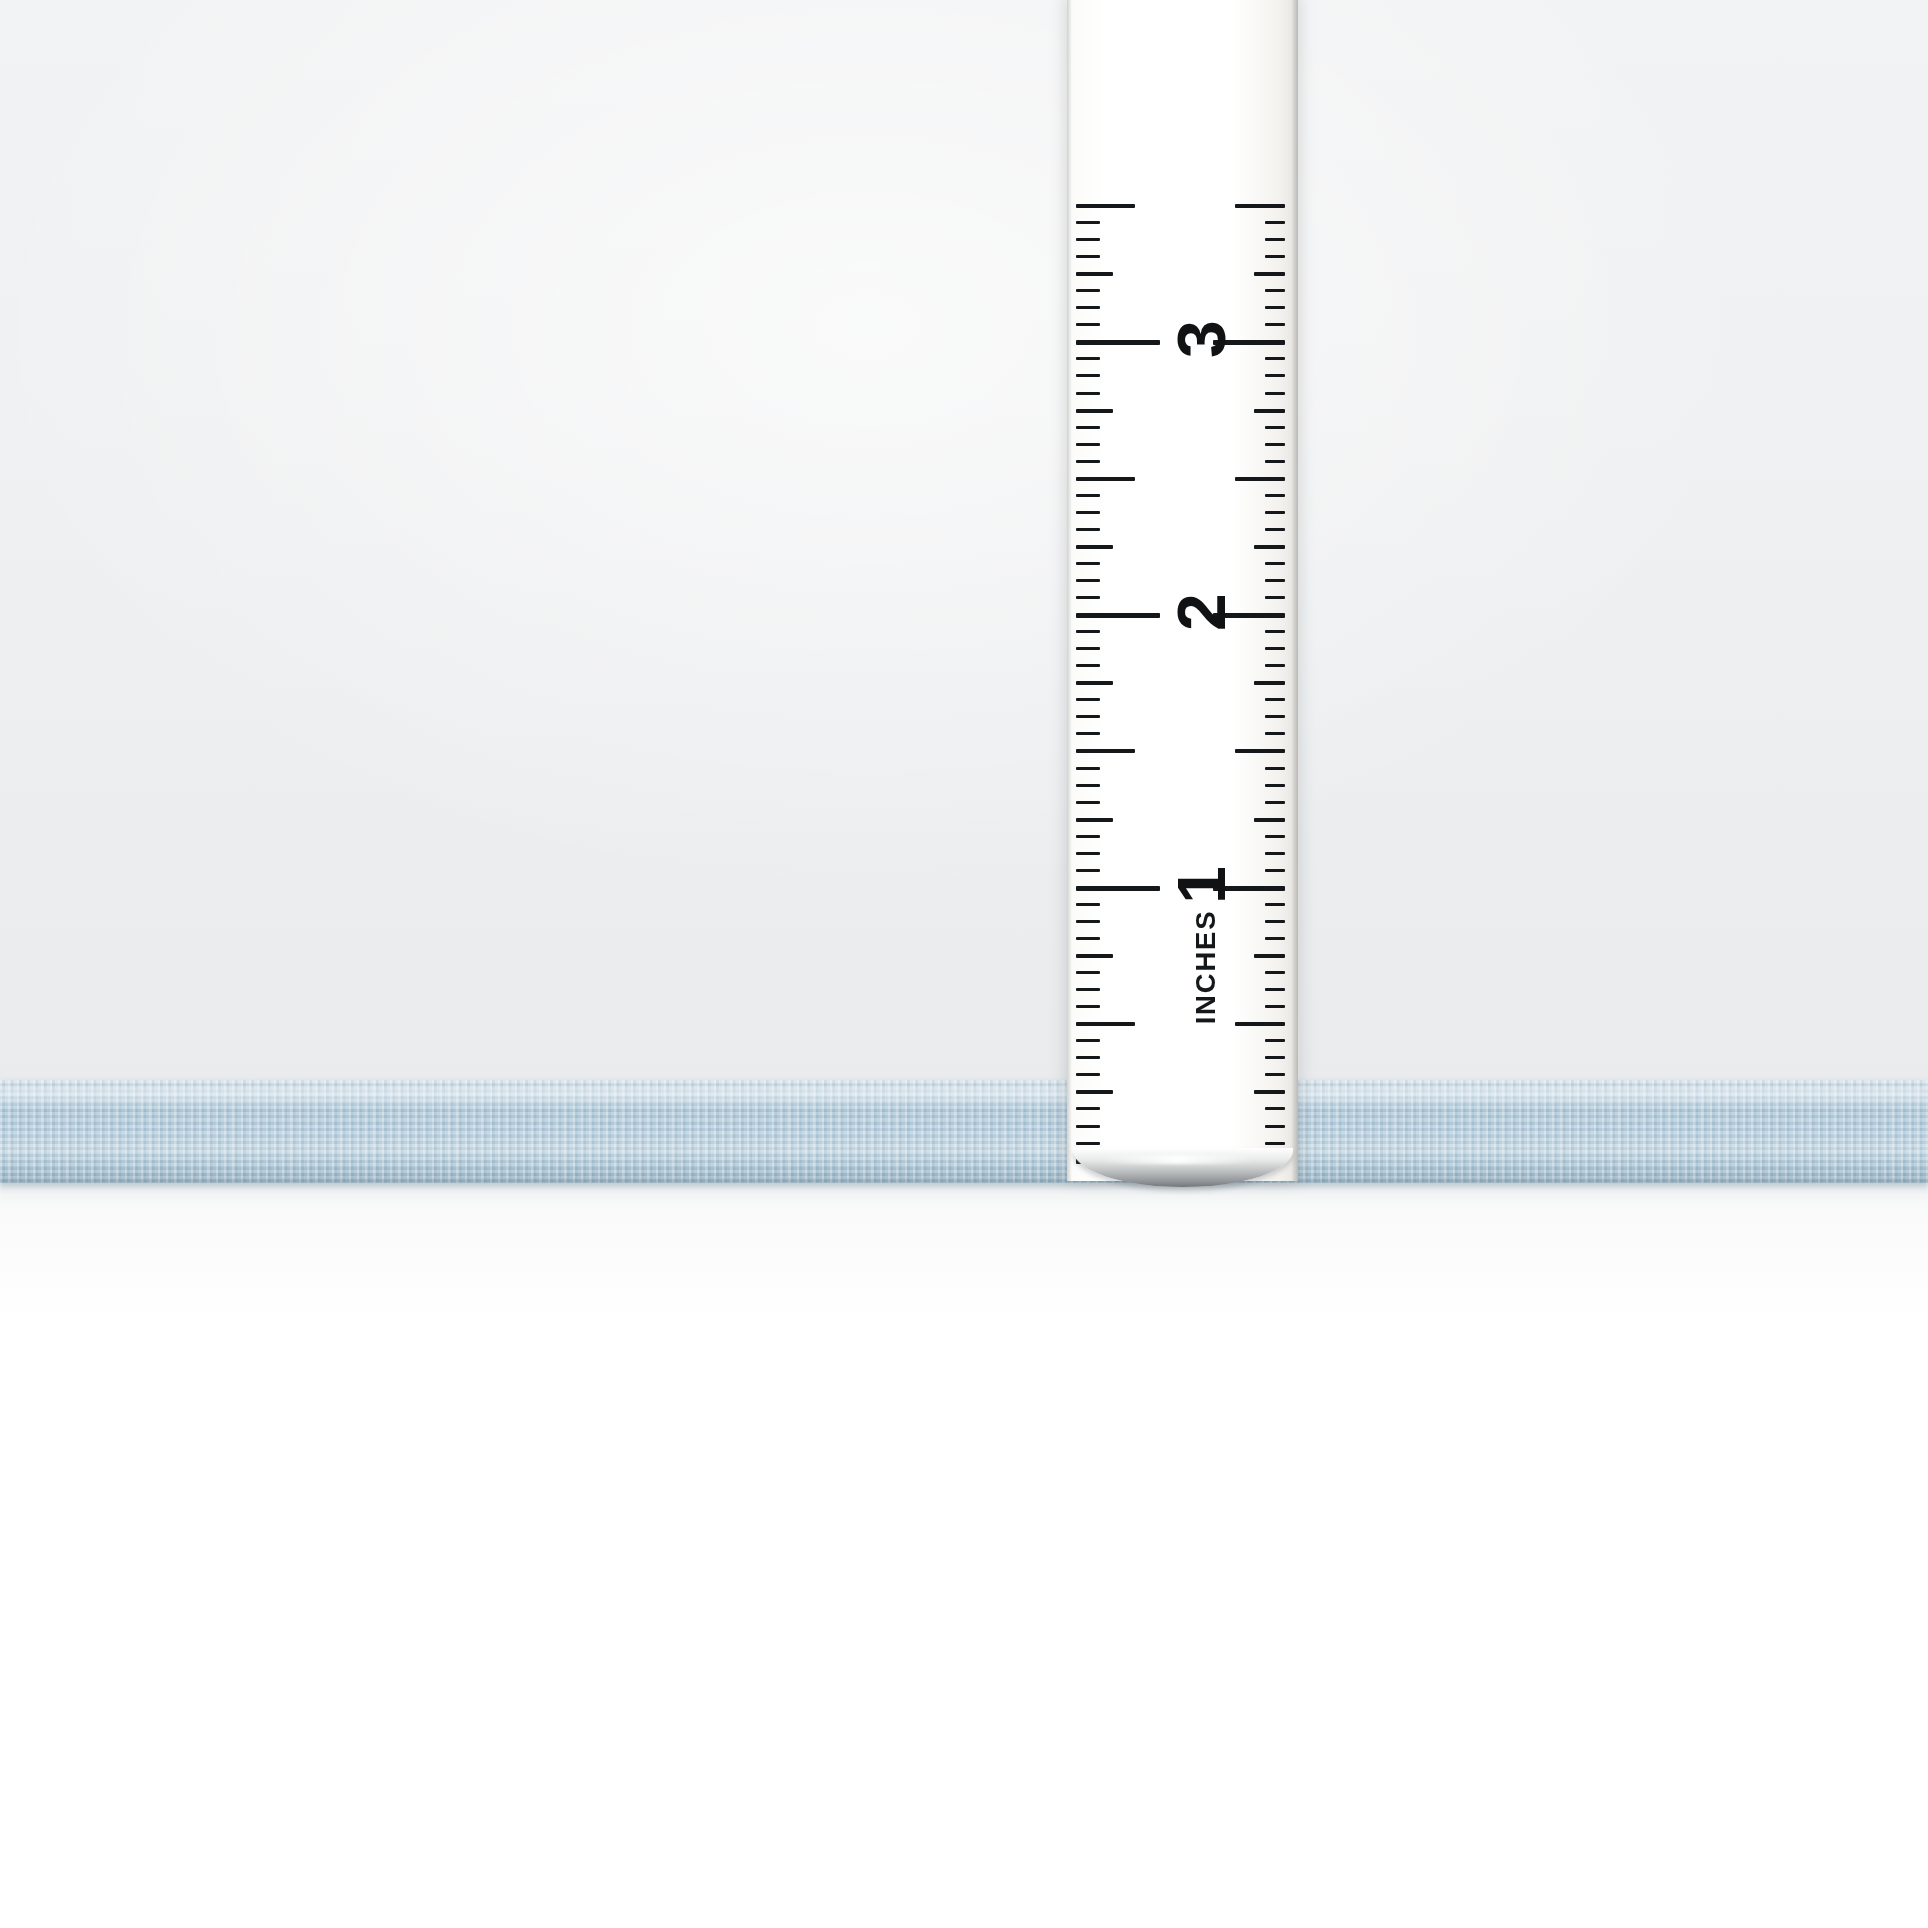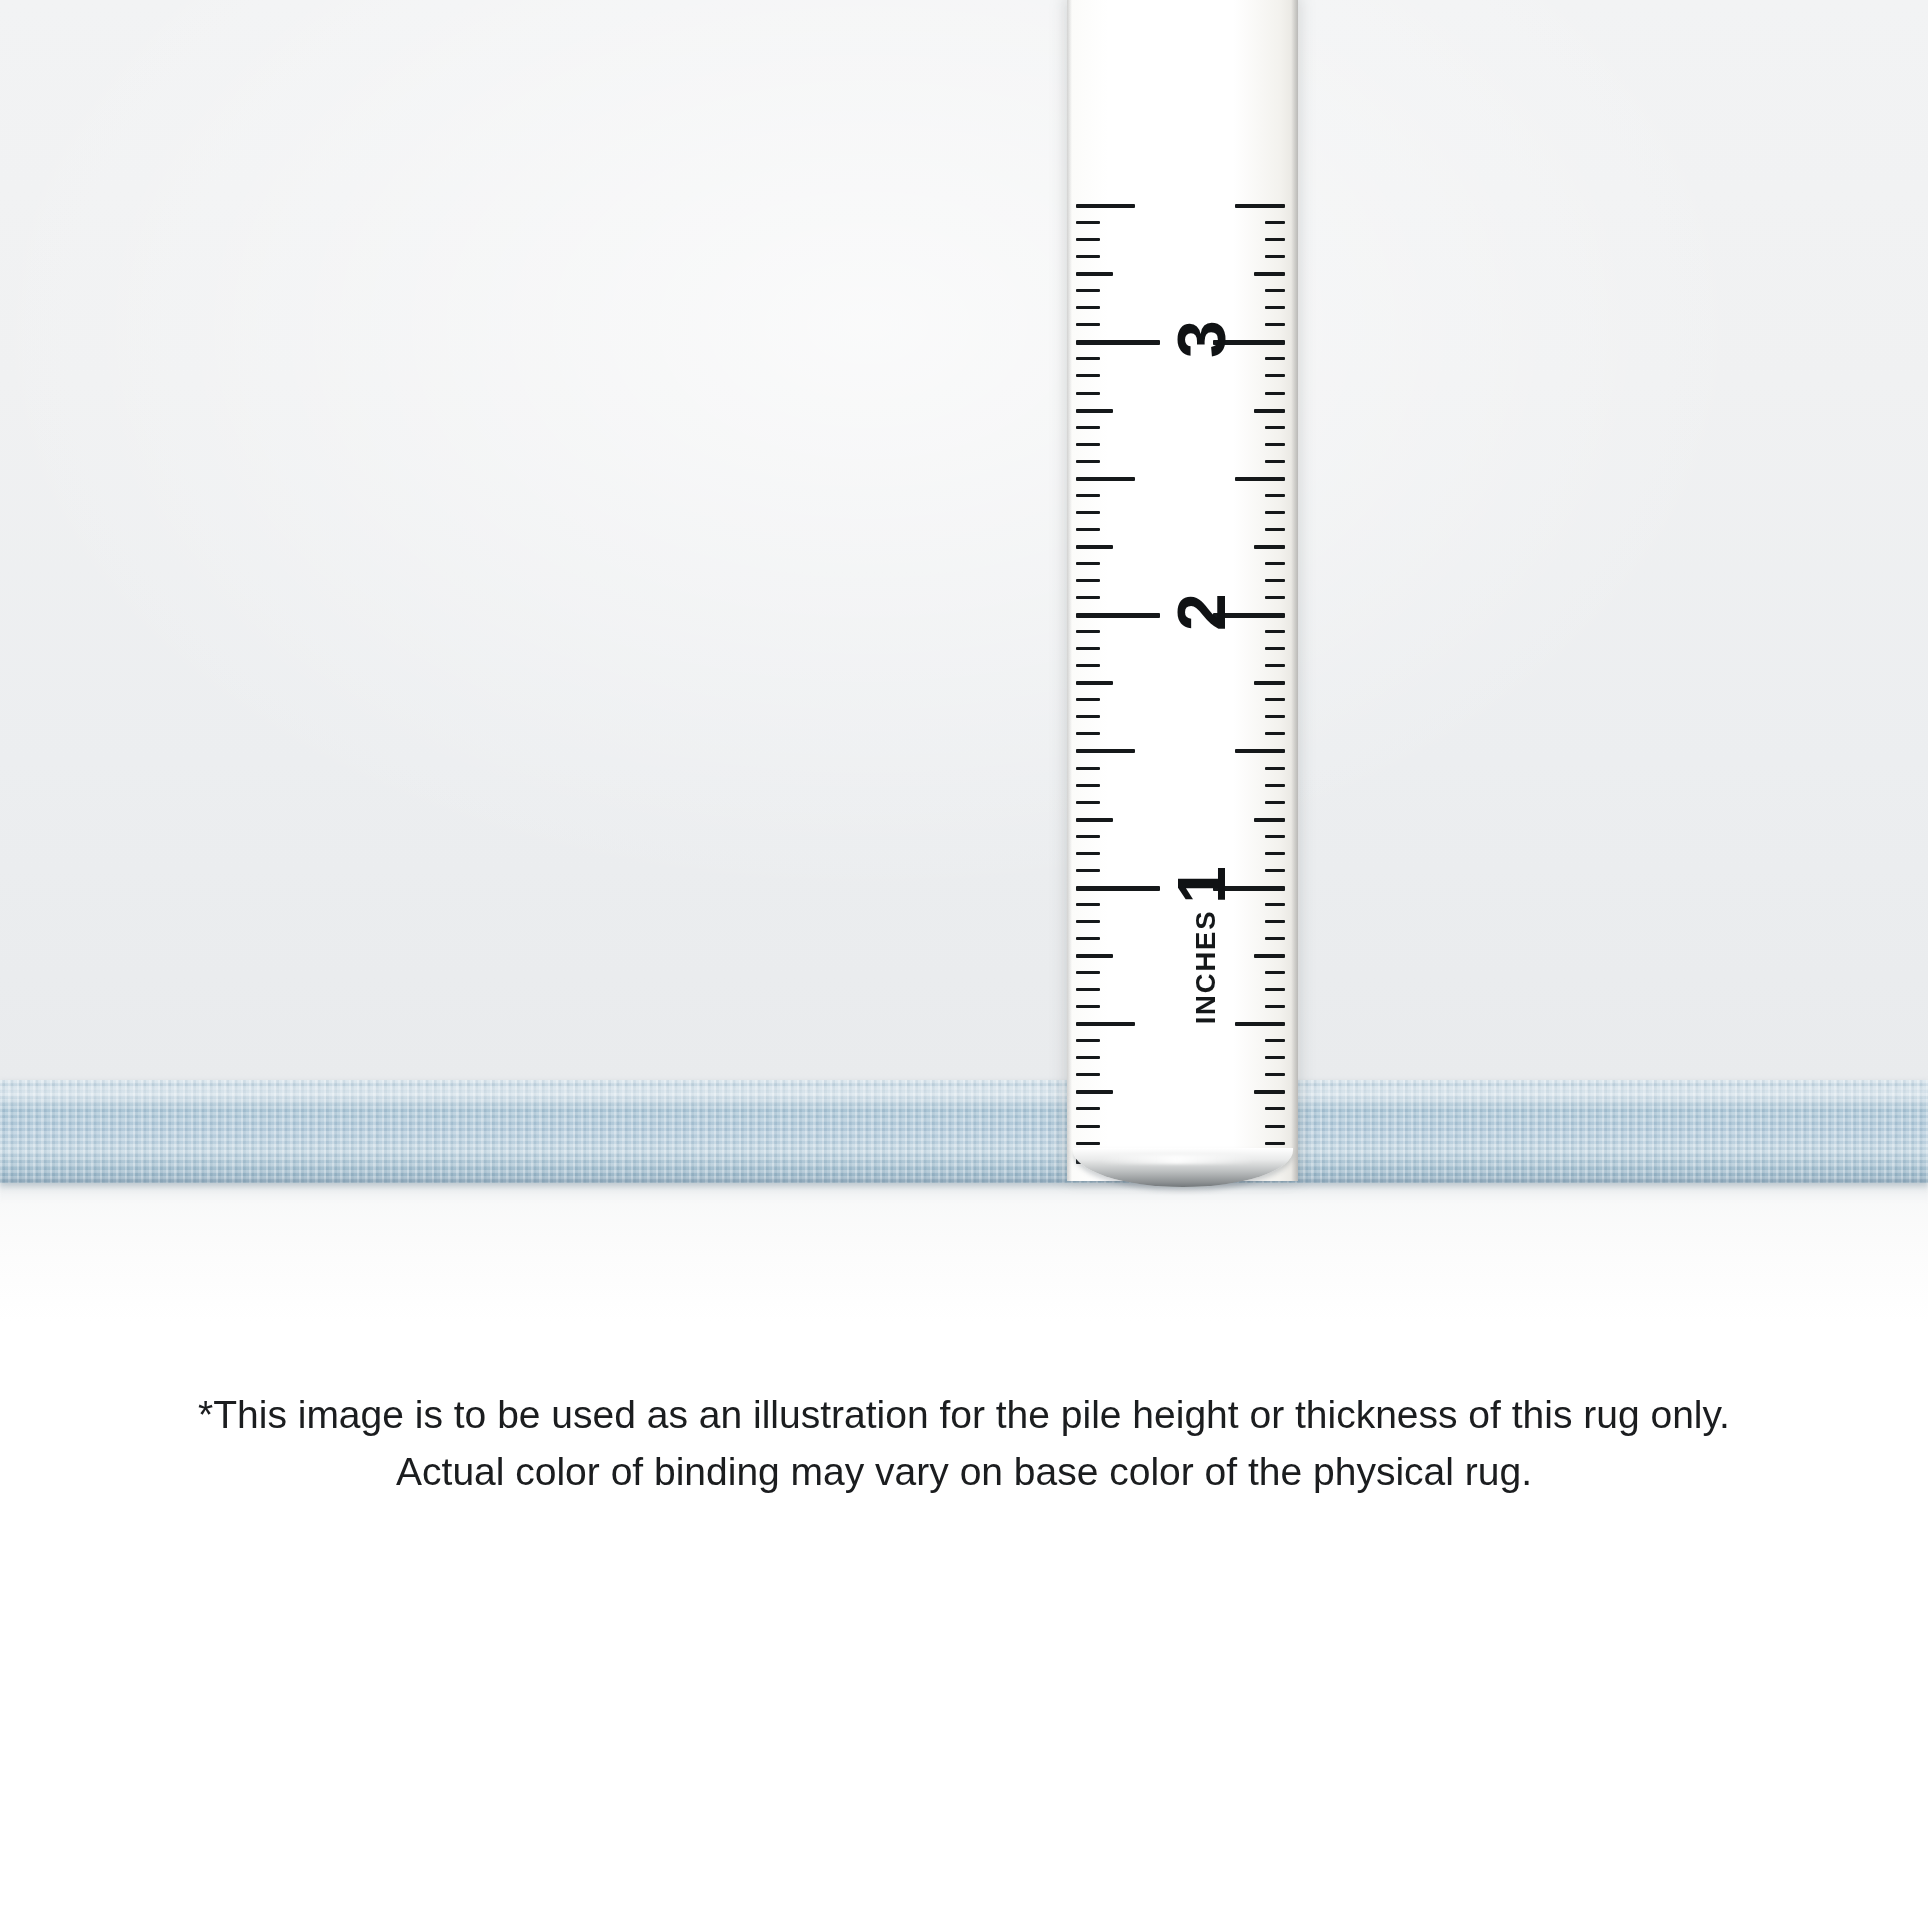--- a/index.html
+++ b/index.html
@@ -360,19 +360,15 @@
         <div class="tape-num" style="top: 582px;">2</div>
         <div class="tape-num" style="top: 309px;">3</div>
       </div>
 
     <div class="tape-tip">
       <div class="glint"></div>
     </div>
 
   </div>
 
-  <div class="caption">
-    <span class="line">*This image is to be used as an illustration for the pile height or thickness of this rug only.</span>
-    <span class="line">Actual color of binding may vary on base color of the physical rug.</span>
-  </div>
 
 </div>
 
 
 </body></html>

